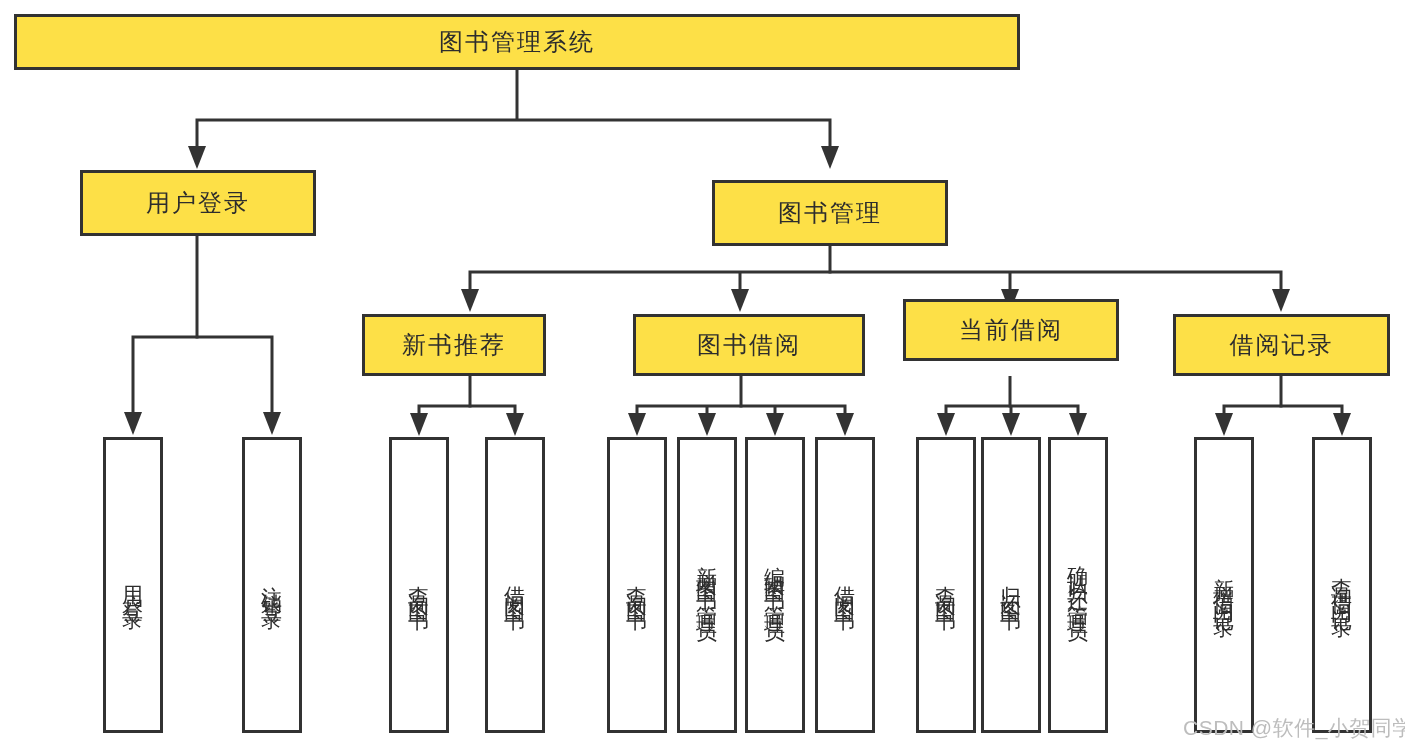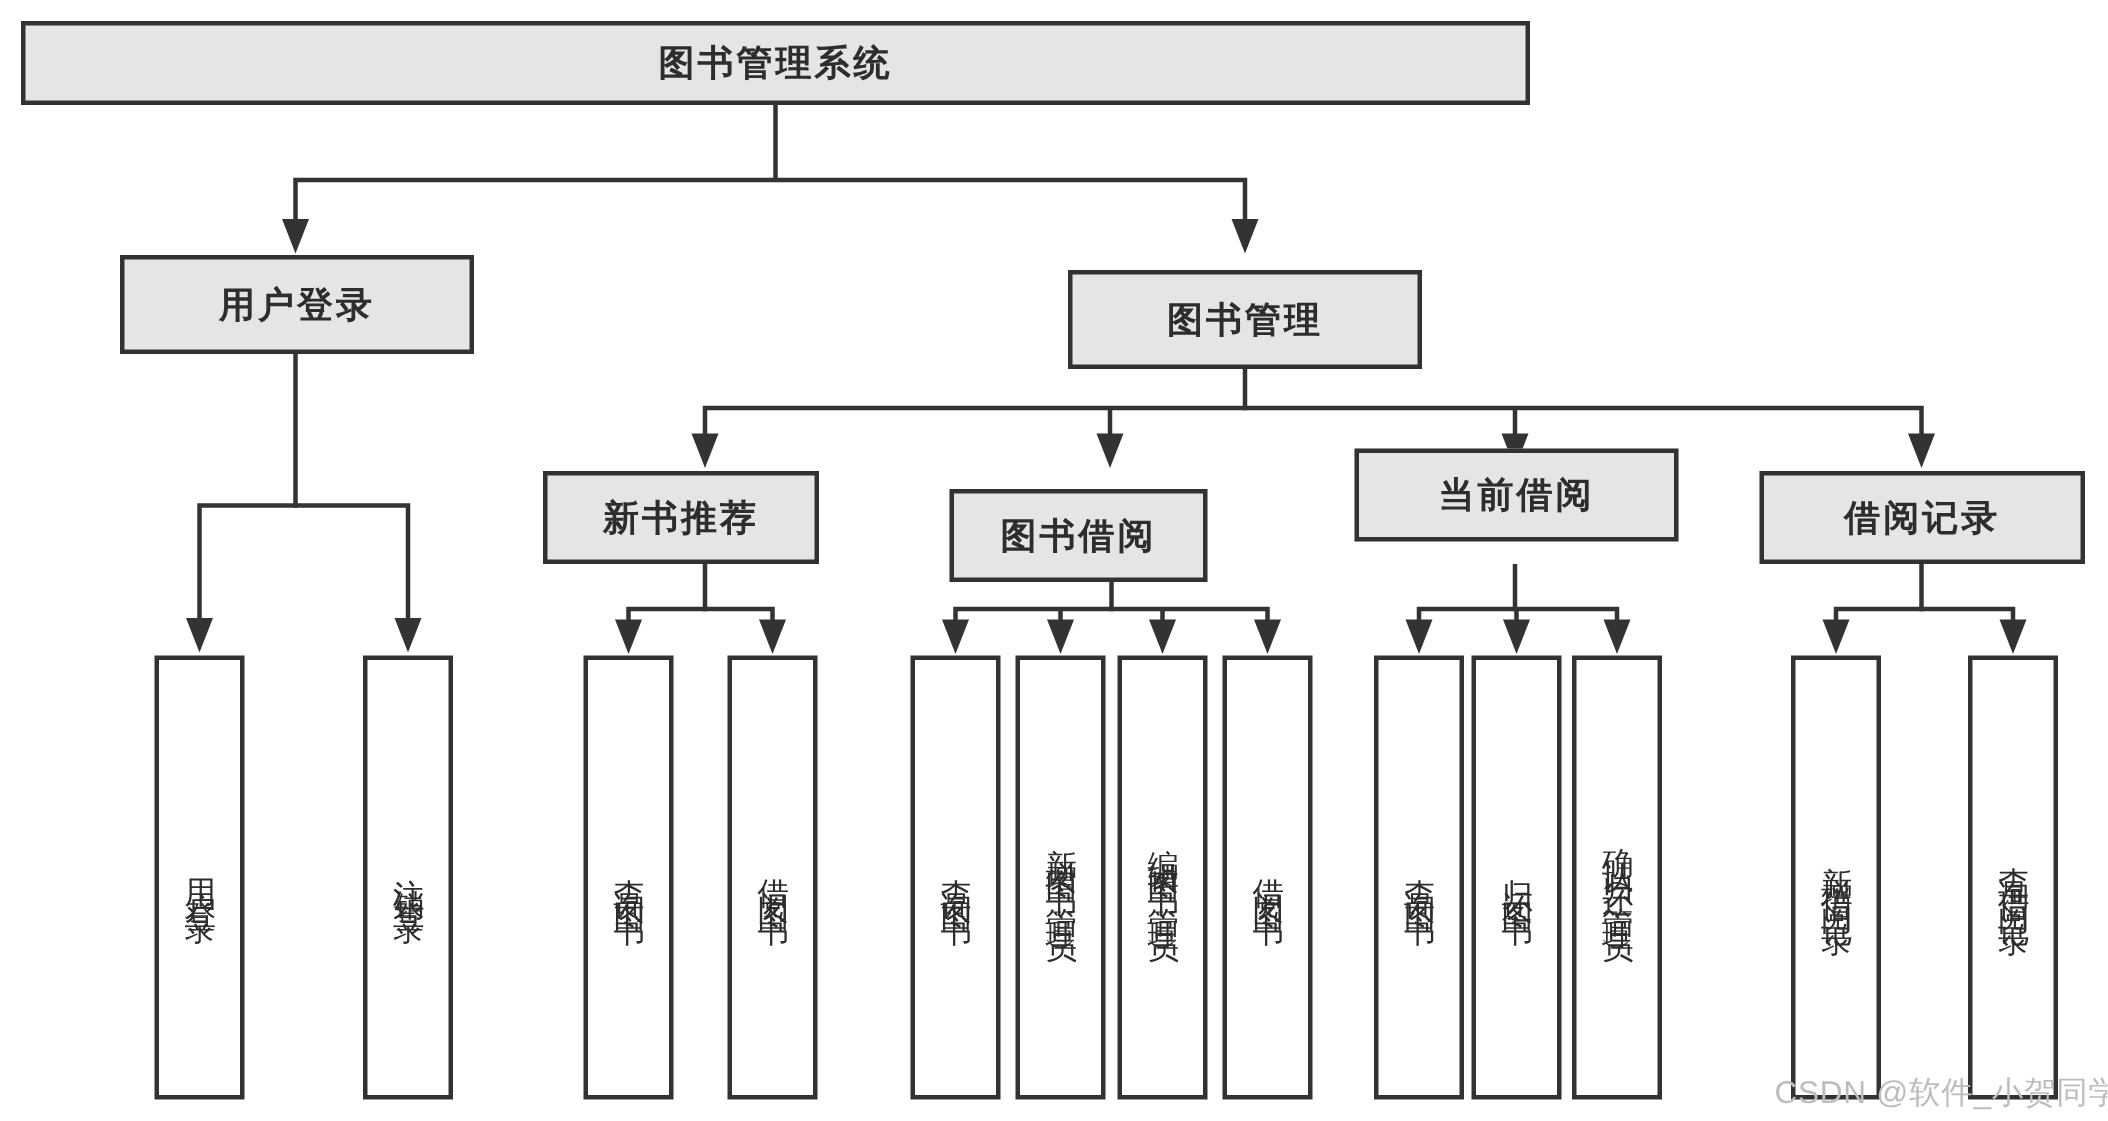--- a/index.html
+++ b/index.html
@@ -18,30 +18,29 @@
   #connectors {
     position: absolute;
     left: 0; top: 0;
     width: 1405px;
     height: 747px;
   }
   .box {
     position: absolute;
     box-sizing: border-box;
     border: 3px solid #323232;
-    background: #e5e5e5;
+    background: #fde047;
     display: flex;
     align-items: center;
     justify-content: center;
     color: #2d2d2d;
     font-size: 24px;
     letter-spacing: 2px;
     white-space: nowrap;
     z-index: 2;
-    font-weight: bold;
   }
   .leaf {
     position: absolute;
     box-sizing: border-box;
     border: 3px solid #323232;
     background: #ffffff;
     display: flex;
     align-items: center;
     justify-content: center;
     color: #2d2d2d;
@@ -55,21 +54,21 @@
     font-size: 21px;
     letter-spacing: 8px;
     line-height: 1;
     max-height: 286px;
   }
   
   #b-root          { left: 14px;   top: 14px;  width: 1006px; height: 56px; }
   #b-user-login    { left: 80px;   top: 170px; width: 236px;  height: 66px; }
   #b-book-mgmt     { left: 712px;  top: 170px; width: 236px;  height: 66px; margin-top: 10px; }
   #b-new-books     { left: 362px;  top: 314px; width: 184px;  height: 62px; }
-  #b-book-borrow   { left: 633px;  top: 314px; width: 172px;  height: 62px; margin-top: 12px; }
+  #b-book-borrow   { left: 633px;  top: 314px; width: 232px;  height: 62px; }
   #b-current-borrow{ left: 903px;  top: 299px; width: 216px;  height: 62px; }
   #b-borrow-records{ left: 1173px; top: 314px; width: 217px;  height: 62px; }
   
   #l1  { left: 103px;  }
   #l2  { left: 242px;  }
   #l3  { left: 389px;  }
   #l4  { left: 485px;  }
   #l5  { left: 607px;  }
   #l6  { left: 677px;  }
   #l7  { left: 745px;  }

